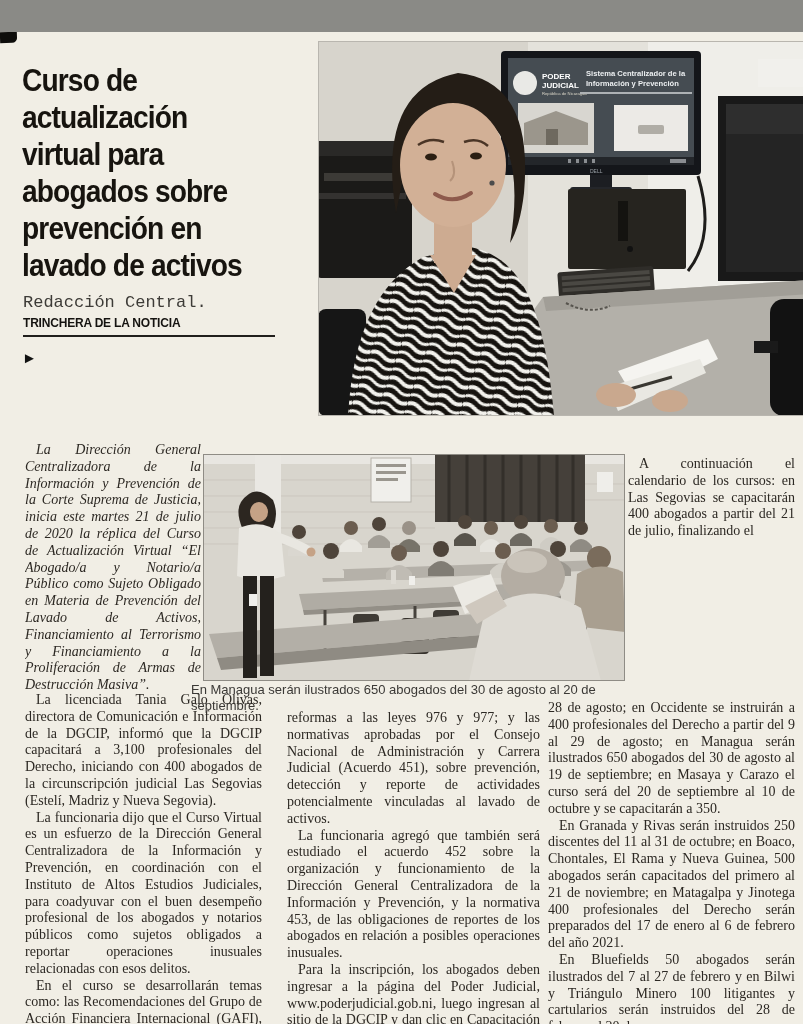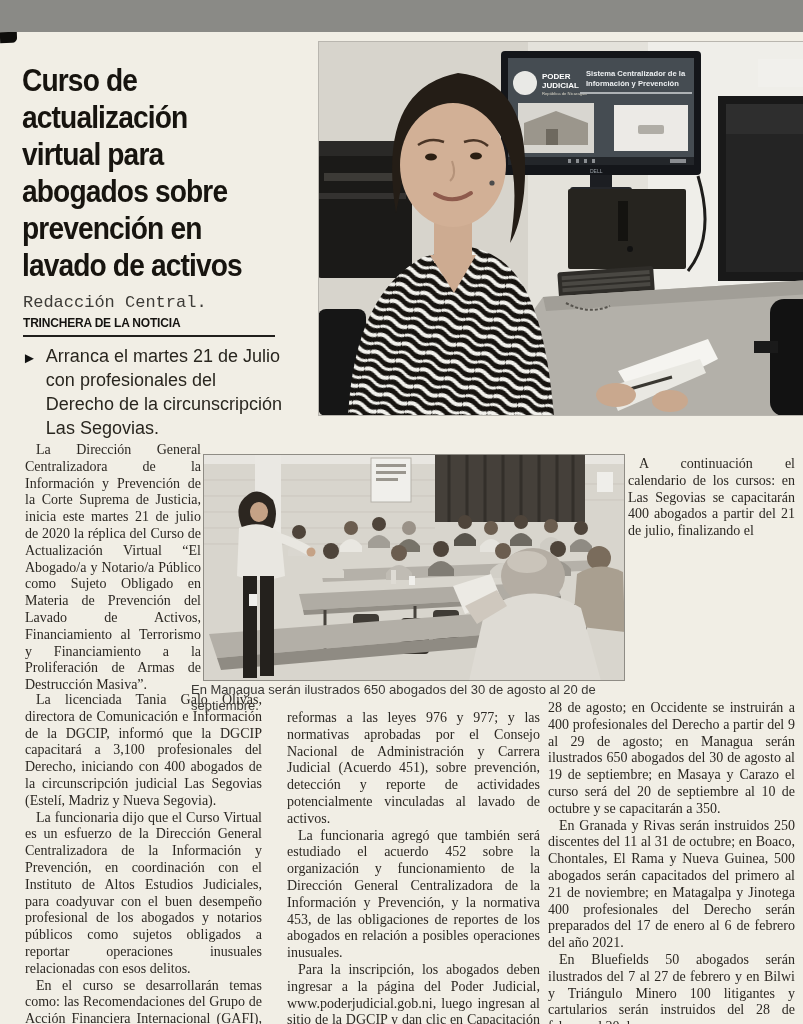--- a/index.html
+++ b/index.html
@@ -24,21 +24,21 @@
   .photo1{left:286px;top:9px;width:509px;height:375px;padding-left:32px;}
   .photo2{left:203px;top:422px;width:422px;height:227px;}
   .caption{font-size:13px;color:#3b3936;line-height:16px;}
   .caption1{left:287px;top:388px;width:514px;}
   .caption2{left:191px;top:650px;width:434px;}
   
   .bodycol{font-family:"Liberation Serif",serif;font-size:14px;line-height:16.8px;
            text-align:justify;color:#2c2823;hyphens:auto;}
   .bodycol p{margin:0;text-indent:11px;}
   .bodycol p.cont{text-indent:0;}
-  #col1top{left:25px;top:410px;width:176px;height:252px;overflow:hidden;}
+  #col1top{left:25px;top:410px;width:176px;height:252px;overflow:hidden;font-style:italic;}
   #col1mid{left:25px;top:660px;width:237px;height:362px;overflow:hidden;}
   #col2mid{left:287px;top:678px;width:253px;height:344px;overflow:hidden;}
   #col3top{left:628px;top:424px;width:167px;height:242px;overflow:hidden;overflow-wrap:anywhere;}
   #col3wide{left:548px;top:668px;width:247px;height:356px;overflow:hidden;}
   .footer-frag{left:758px;top:994px;font-family:"Liberation Serif",serif;font-size:20px;color:#404040;}
   .bottom-smudge{left:240px;top:1013px;width:548px;height:6px;background:rgba(60,55,45,0.05);border-radius:3px;}
 </style>
 </head>
 <body>
 
@@ -54,21 +54,20 @@
     <div>prevención en</div>
     <div>lavado de activos</div>
   </div>
 
   <div class="abs byline">Redacción Central.</div>
   <div class="abs source-tag">TRINCHERA DE LA NOTICIA</div>
   <div class="abs rule"></div>
 
   <div class="abs lead">
     <span class="bullet">►</span>
-    <span class="lead-text">Arranca el martes 21 de Julio con profesionales del Derecho de la circunscripción Las Segovias.</span>
   </div>
 
   <figure class="abs photo1">
     <svg width="509" height="375" viewBox="0 0 509 375">
       <defs>
         <pattern id="zebra" patternUnits="userSpaceOnUse" width="26" height="18" patternTransform="rotate(20)">
           <rect width="26" height="18" fill="#16130f"></rect>
           <path d="M0 4 Q 6 0 13 4 T 26 4" stroke="#f2f1ec" stroke-width="4" fill="none"></path>
           <path d="M0 13 Q 6 9 13 13 T 26 13" stroke="#f2f1ec" stroke-width="3" fill="none"></path>
         </pattern>

